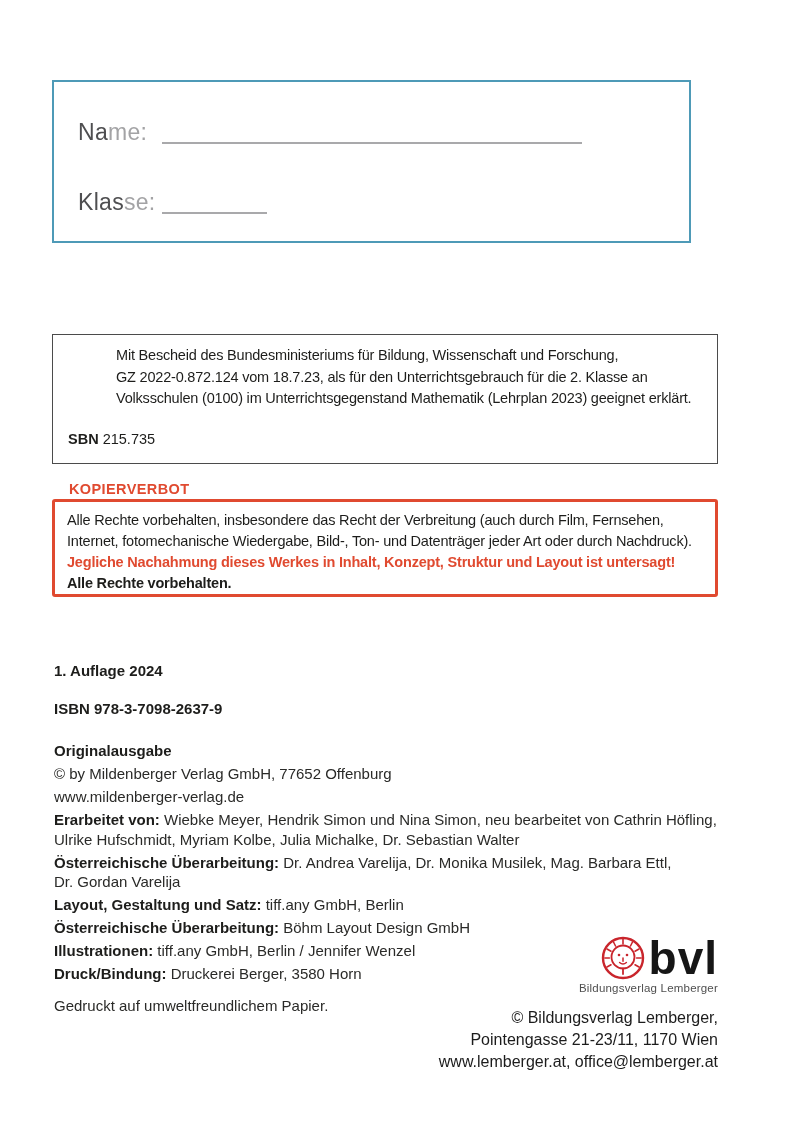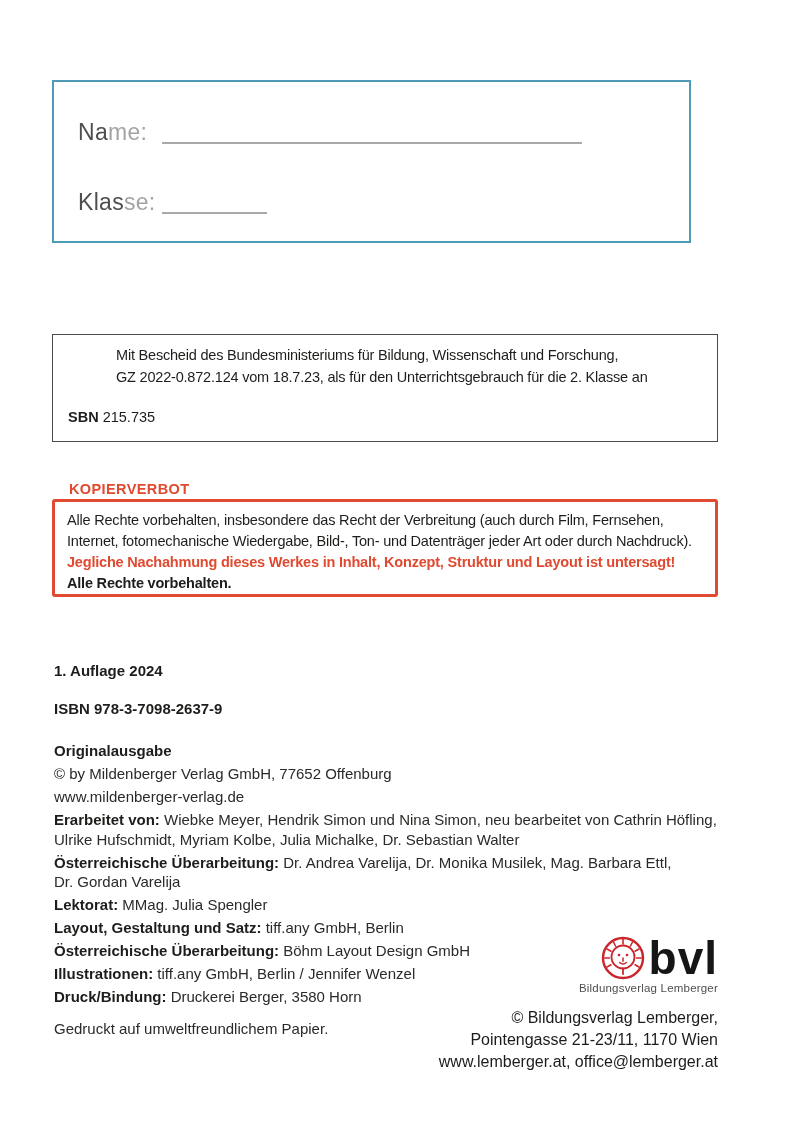--- a/index.html
+++ b/index.html
@@ -185,20 +185,21 @@
     </div>
     <div class="fill-row row-klasse">
       <span class="fill-label"><span class="syll-dark">Klas</span><span class="syll-light">se:</span></span>
       <div class="write-line klasse-line"></div>
     </div>
   </div>
 
   <div class="approval-box">
     <div class="approval-line">Mit Bescheid des Bundesministeriums für Bildung, Wissenschaft und Forschung,</div>
     <div class="approval-line">GZ 2022-0.872.124 vom 18.7.23, als für den Unterrichtsgebrauch für die 2. Klasse an</div>
+    <div class="approval-line">Volksschulen (0100) im Unterrichtsgegenstand Mathematik (Lehrplan 2023) geeignet erklärt.</div>
     <div class="sbn-line"><span class="sbn-label">SBN</span> <span>215.735</span></div>
   </div>
 
   <div class="copyban-label">KOPIERVERBOT</div>
   <div class="copyban-box">
     <div class="copyban-line">Alle Rechte vorbehalten, insbesondere das Recht der Verbreitung (auch durch Film, Fernsehen,</div>
     <div class="copyban-line">Internet, fotomechanische Wiedergabe, Bild-, Ton- und Datenträger jeder Art oder durch Nachdruck).</div>
     <div class="copyban-line red-bold">Jegliche Nachahmung dieses Werkes in Inhalt, Konzept, Struktur und Layout ist untersagt!</div>
     <div class="copyban-line black-bold">Alle Rechte vorbehalten.</div>
   </div>
@@ -207,21 +208,20 @@
     <div class="impressum-edition">1. Auflage 2024</div>
     <div class="impressum-isbn">ISBN 978-3-7098-2637-9</div>
 
     <div class="imprint-entry"><span class="entry-label">Originalausgabe</span><span></span></div>
     <div class="imprint-entry"><span class="entry-label"></span><span>© by Mildenberger Verlag GmbH, 77652 Offenburg</span></div>
     <div class="imprint-entry"><span class="entry-label"></span><span>www.mildenberger-verlag.de</span></div>
     <div class="imprint-entry"><span class="entry-label">Erarbeitet von:</span><span> Wiebke Meyer, Hendrik Simon und Nina Simon, neu bearbeitet von Cathrin Höfling,
 Ulrike Hufschmidt, Myriam Kolbe, Julia Michalke, Dr. Sebastian Walter</span></div>
     <div class="imprint-entry"><span class="entry-label">Österreichische Überarbeitung:</span><span> Dr. Andrea Varelija, Dr. Monika Musilek, Mag. Barbara Ettl,
 Dr. Gordan Varelija</span></div>
-    <div class="imprint-entry"><span class="entry-label">Lektorat:</span><span> MMag. Julia Spengler</span></div>
     <div class="imprint-entry"><span class="entry-label">Layout, Gestaltung und Satz:</span><span> tiff.any GmbH, Berlin</span></div>
     <div class="imprint-entry"><span class="entry-label">Österreichische Überarbeitung:</span><span> Böhm Layout Design GmbH</span></div>
     <div class="imprint-entry"><span class="entry-label">Illustrationen:</span><span> tiff.any GmbH, Berlin / Jennifer Wenzel</span></div>
     <div class="imprint-entry"><span class="entry-label">Druck/Bindung:</span><span> Druckerei Berger, 3580 Horn</span></div>
 
     <div class="paper-note">Gedruckt auf umweltfreundlichem Papier.</div>
   </div>
 
   <div class="publisher">
     <div class="logo-row">

